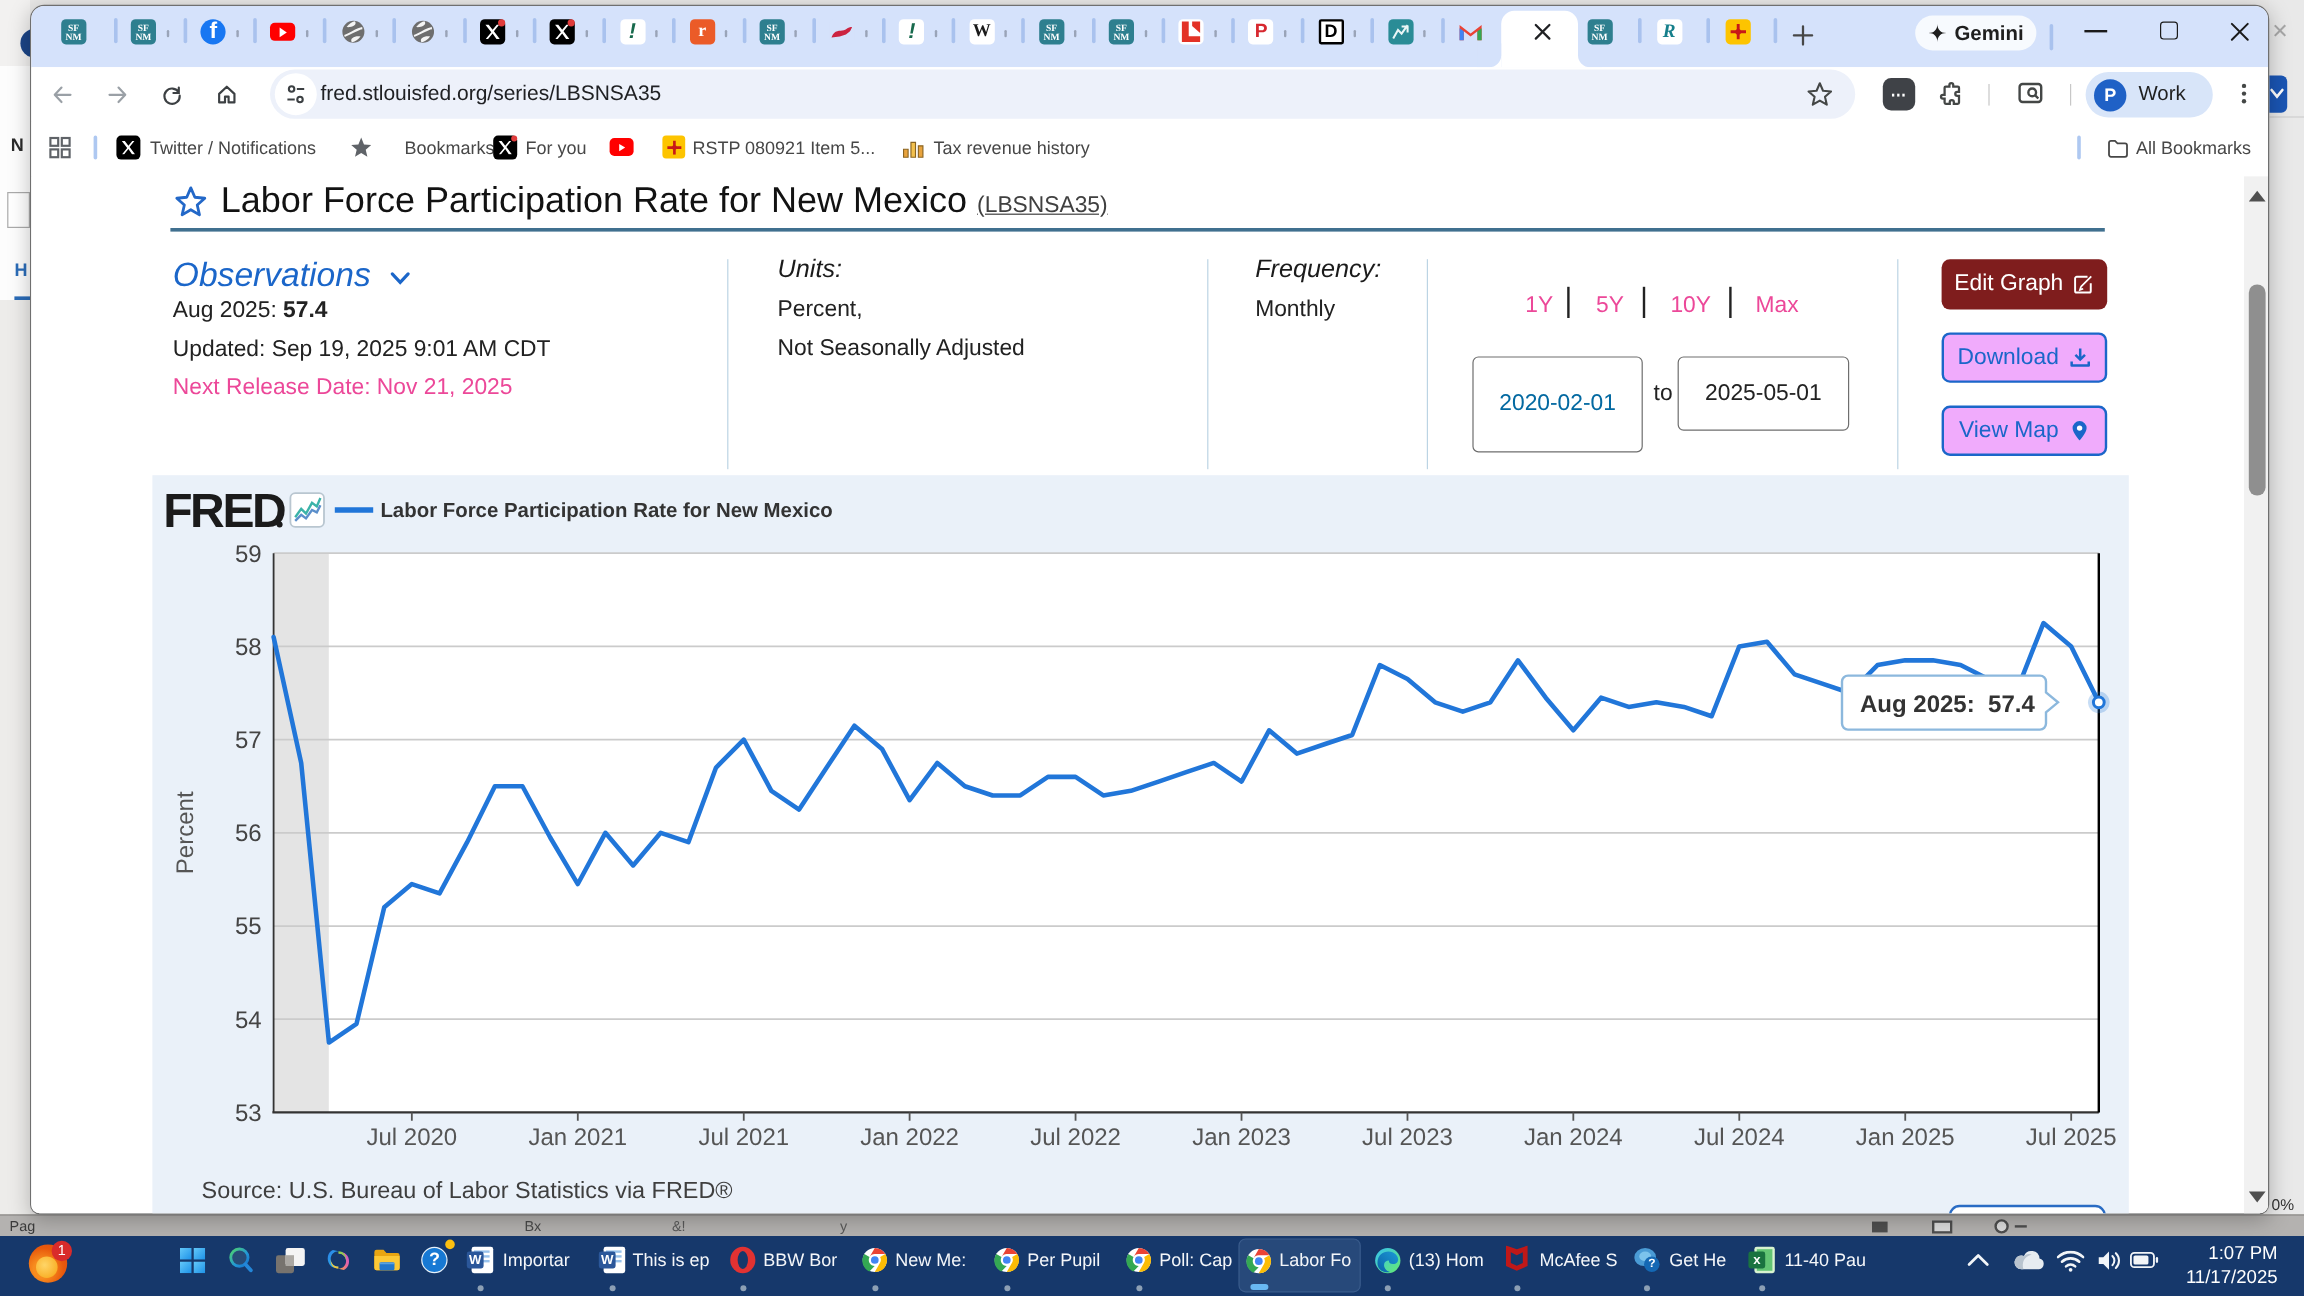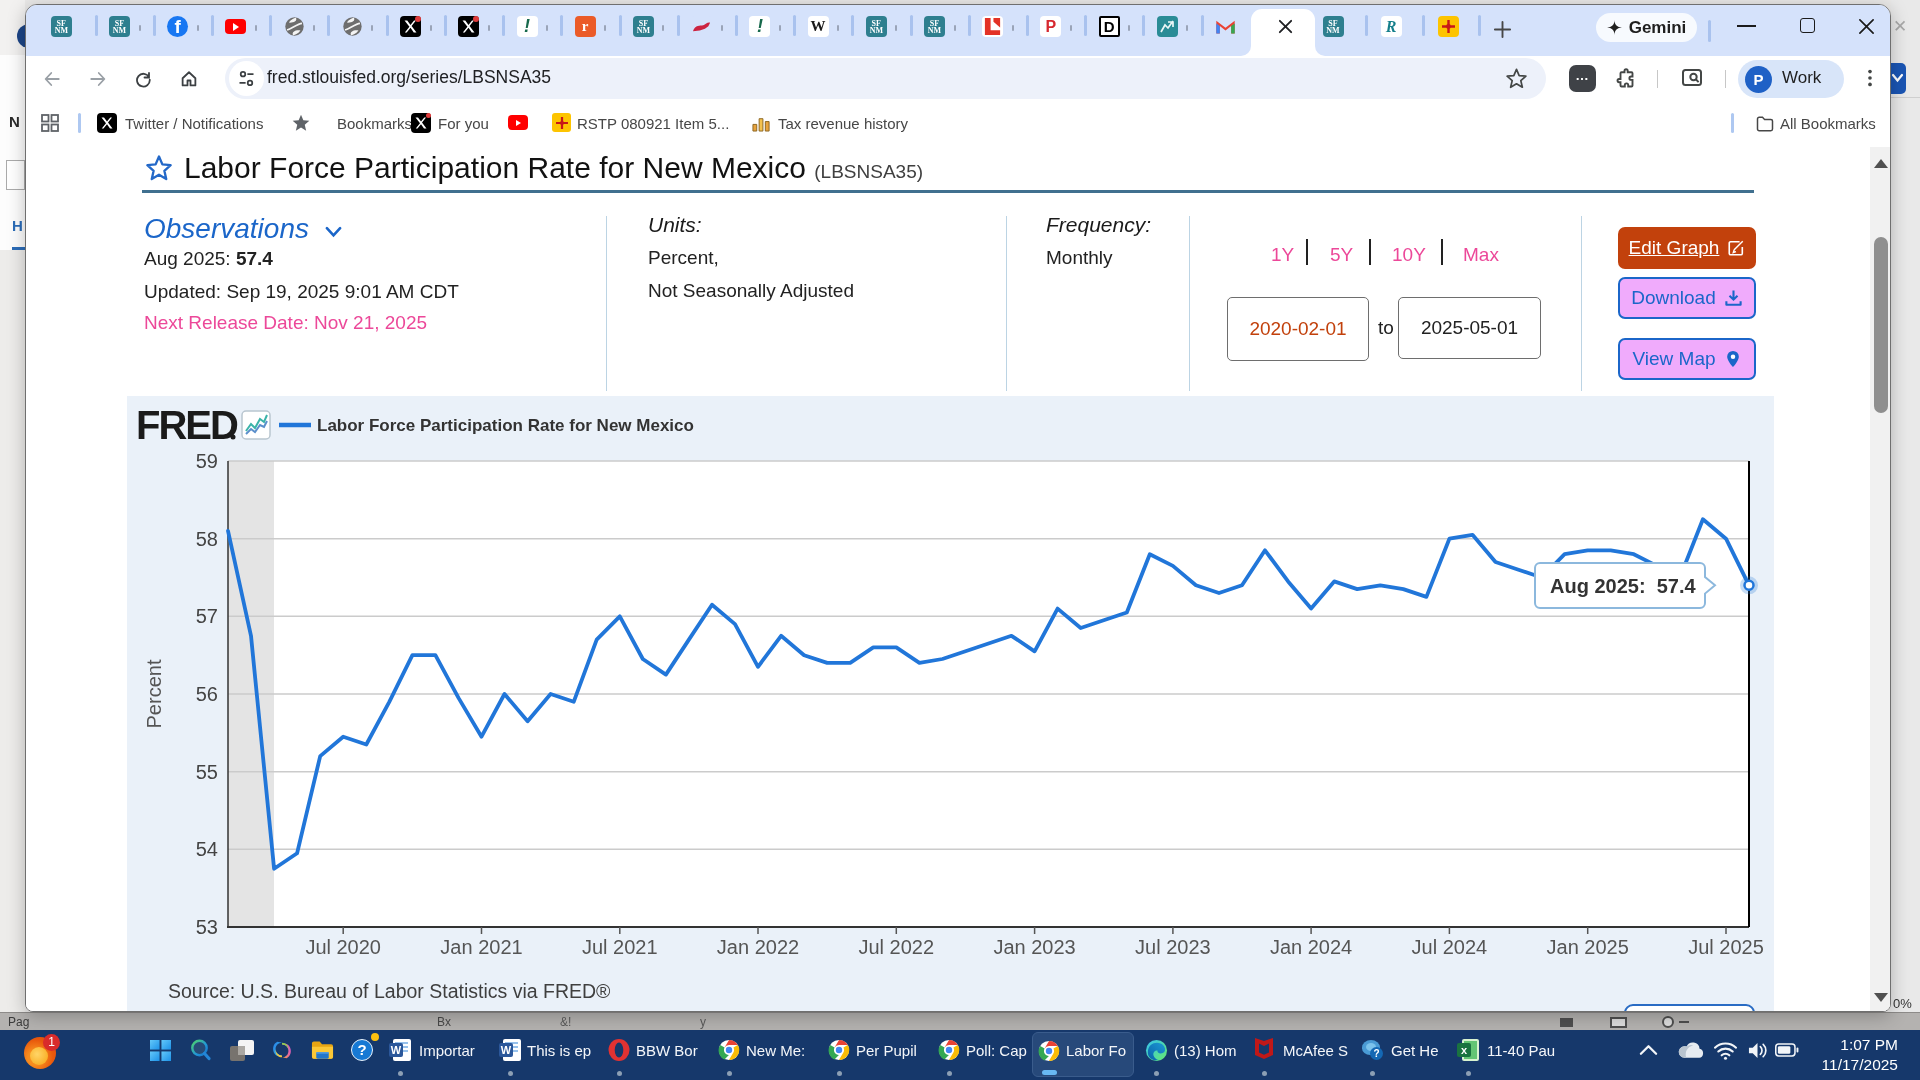--- a/index.html
+++ b/index.html
@@ -290,21 +290,21 @@
 <div class="abs" style="left:1705px;top:12px;width:3px;height:20px;background:#aec8f1;border-radius:2px;"></div>
 <svg class="abs" style="left:1729px;top:13px;" width="20" height="20" viewBox="0 0 24 24" fill="none" stroke="#474747" stroke-width="1.8">
         <path d="M3 6 a2 2 0 0 1 2-2 h4 l2.5 2.5 H19 a2 2 0 0 1 2 2 V18 a2 2 0 0 1-2 2 H5 a2 2 0 0 1-2-2 Z"></path>
       </svg>
 <div class="abs" style="left:1754px;top:14px;">All Bookmarks</div>
 </div>
 <div class="abs" id="page">
 <svg class="abs" style="left:119px;top:7px;" width="28" height="28" viewBox="0 0 24 24">
         <path d="M12 2.2 L14.9 8.9 L22 9.6 L16.6 14.4 L18.2 21.5 L12 17.8 L5.8 21.5 L7.4 14.4 L2 9.6 L9.1 8.9 Z" stroke="#2368c8" stroke-width="2" fill="none" stroke-linejoin="round"></path>
       </svg>
-<div class="abs" style="left:158px;top:4px;font-size:30px;color:#121212;white-space:nowrap;">Labor Force Participation Rate for New Mexico <span style="font-size:19px;color:#404040;">(LBSNSA35)</span></div>
+<div class="abs" style="left:158px;top:4px;font-size:30px;color:#121212;white-space:nowrap;">Labor Force Participation Rate for New Mexico <span style="font-size:19px;color:#404040;text-decoration:underline;">(LBSNSA35)</span></div>
 <div class="abs" style="left:116px;top:43px;width:1612px;height:3px;background:#40708f;"></div>
 <div class="abs" style="left:118px;top:66px;font-size:28px;font-style:italic;color:#1b66c9;">Observations
 <svg style="margin-left:8px;" width="17" height="12" viewBox="0 0 18 12">
           <path d="M2 2 L9 9.5 L16 2" stroke="#1b66c9" stroke-width="2.8" fill="none" stroke-linecap="round"></path>
         </svg></div>
 <div class="abs" style="left:118px;top:101px;">Aug 2025: <b>57.4</b></div>
 <div class="abs" style="left:118px;top:134px;">Updated: Sep 19, 2025 9:01 AM CDT</div>
 <div class="abs" style="left:118px;top:165px;" class2="blue"><span class="blue">Next Release Date: Nov 21, 2025</span></div>
 <div class="abs" style="left:580px;top:69px;width:1px;height:175px;background:#bcd4e4;"></div>
 <div class="abs" style="left:622px;top:66px;font-size:21px;font-style:italic;color:#1b1b1b;">Units:</div>
@@ -315,24 +315,24 @@
 <div class="abs" style="left:1020px;top:100px;">Monthly</div>
 <div class="abs" style="left:1163px;top:69px;width:1px;height:175px;background:#bcd4e4;"></div>
 <div class="abs" style="left:1555px;top:69px;width:1px;height:175px;background:#bcd4e4;"></div>
 <div class="abs blue" style="left:1245px;top:97px;">1Y</div>
 <div class="abs" style="left:1280px;top:92px;width:2px;height:26px;background:#222;"></div>
 <div class="abs blue" style="left:1304px;top:97px;">5Y</div>
 <div class="abs" style="left:1343px;top:92px;width:2px;height:26px;background:#222;"></div>
 <div class="abs blue" style="left:1366px;top:97px;">10Y</div>
 <div class="abs" style="left:1415px;top:92px;width:2px;height:26px;background:#222;"></div>
 <div class="abs blue" style="left:1437px;top:97px;">Max</div>
-<div class="abs" style="left:1201px;top:150px;width:142px;height:64px;border:1.5px solid #6e6e6e;border-radius:5px;background:#fff;display:flex;align-items:center;justify-content:center;color:#c2410c;">2020-02-01</div>
+<div class="abs" style="left:1201px;top:150px;width:142px;height:80px;border:1.5px solid #6e6e6e;border-radius:5px;background:#fff;display:flex;align-items:center;justify-content:center;color:#0369a1;">2020-02-01</div>
 <div class="abs" style="left:1352px;top:170px;color:#222;">to</div>
 <div class="abs" style="left:1372px;top:150px;width:143px;height:62px;border:1.5px solid #6e6e6e;border-radius:5px;background:#fff;display:flex;align-items:center;justify-content:center;color:#222;">2025-05-01</div>
-<div class="btn" style="top:80px;background:#c2410c;color:#fff;text-decoration:underline;">Edit Graph
+<div class="btn" style="top:69px;background:#7f1d1d;color:#fff;">Edit Graph
 <svg width="18" height="18" viewBox="0 0 20 20" fill="none" stroke="#fff" stroke-width="1.8">
           <path d="M14 3 H4 a1.5 1.5 0 0 0-1.5 1.5 V16 a1.5 1.5 0 0 0 1.5 1.5 H15.5 A1.5 1.5 0 0 0 17 16 V9"></path>
           <path d="M8 12 L17.5 2.5 M8 12 l-1 3 3-1" stroke-width="1.6"></path>
         </svg></div>
 <div class="btn btn-outline" style="top:130px;">Download
 <svg width="19" height="19" viewBox="0 0 20 20" fill="none" stroke="#1b66c9" stroke-width="2.2">
           <path d="M10 1.5 V10.5 M5.8 7 L10 11.2 L14.2 7"></path>
           <path d="M2.5 13 V16.5 H17.5 V13" stroke-linejoin="round"></path>
         </svg></div>
 <div class="btn btn-outline" style="top:191px;">View Map

